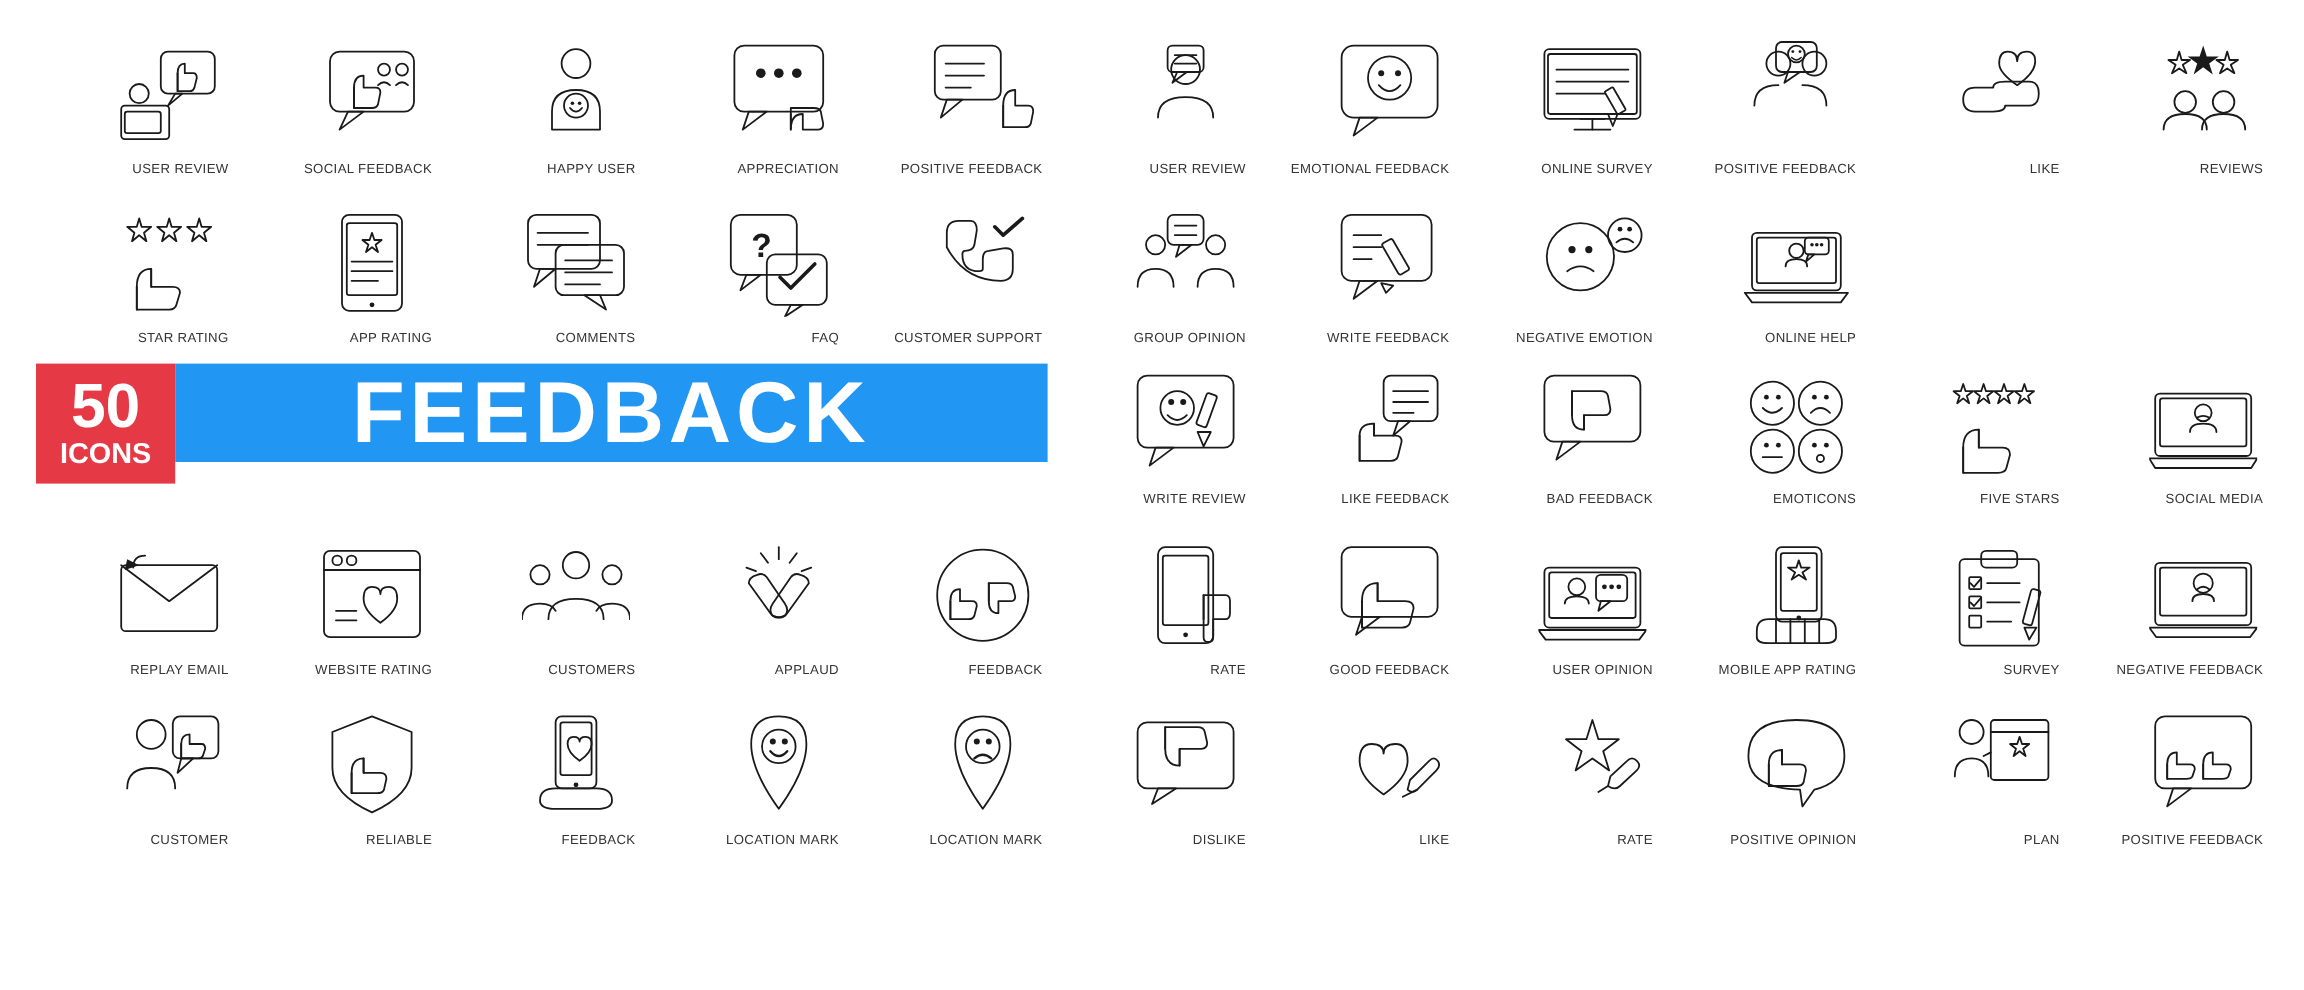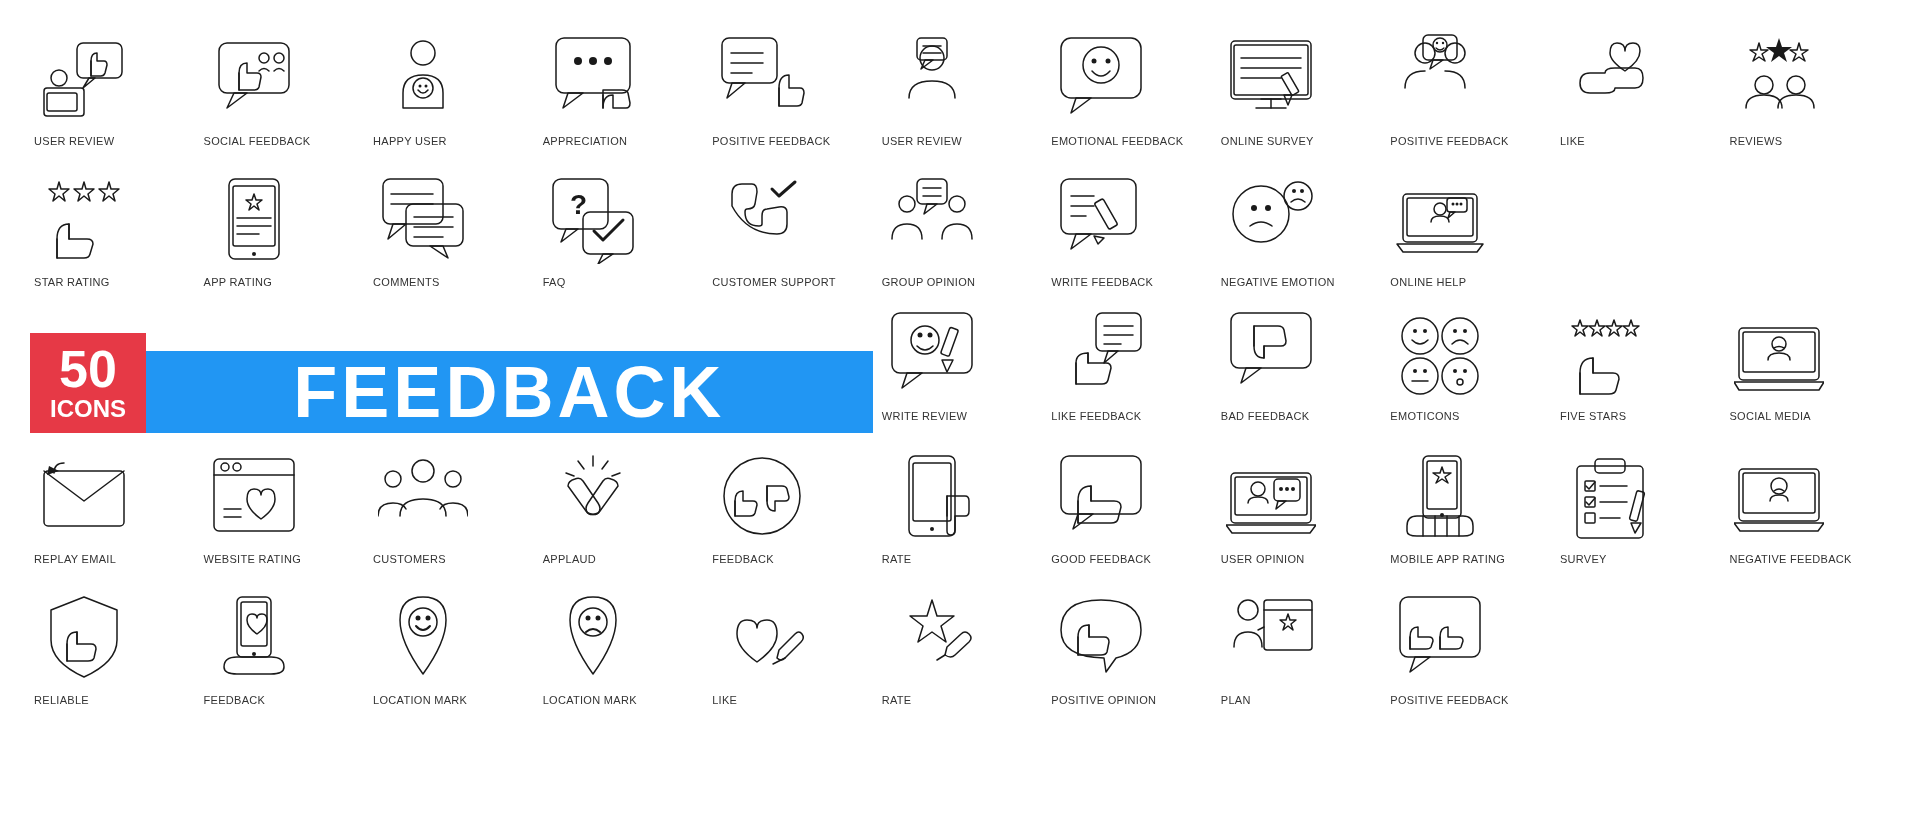--- a/index.html
+++ b/index.html
@@ -19,21 +19,21 @@
 
     .icon-grid {
       display: grid;
       grid-template-columns: repeat(11, 1fr);
       gap: 10px 5px;
     }
 
     .icon-cell {
       display: flex;
       flex-direction: column;
-      align-items: flex-start;
+      align-items: flex-end;
       justify-content: flex-start;
       padding: 8px 4px;
     }
 
     .icon-svg-wrap {
       width: 100px;
       height: 100px;
       display: flex;
       align-items: center;
       justify-content: center;
@@ -455,21 +455,21 @@
           <circle cx="66" cy="30" r="1.5" fill="#1a1a1a" stroke="none"></circle>
         </svg>
       </div>
       <span class="icon-label">ONLINE HELP</span>
     </div>
 
   </div>
 
   <div style="display:grid; grid-template-columns: repeat(11, 1fr); gap: 10px 5px; margin-top:5px;">
 
-    <div style="grid-column: 1 / 6; display:flex; align-items:flex-end; height:130px;">
+    <div style="grid-column: 1 / 6; display:flex; align-items:flex-start; height:130px;">
       <div class="banner-red">
         <span class="banner-red-num">50</span>
         <span class="banner-red-text">ICONS</span>
       </div>
       <div class="banner-blue">
         <span class="banner-blue-text">FEEDBACK</span>
       </div>
     </div>
 
     <div class="icon-cell" style="padding-top:0;">
@@ -780,20 +780,36 @@
           <path d="M40 40 Q45 36 50 40" fill="none"></path>
         </svg>
       </div>
       <span class="icon-label">NEGATIVE FEEDBACK</span>
     </div>
 
   </div>
 
   <div class="icon-grid" style="margin-top:5px;">
 
+    <div class="icon-cell">
+      <div class="icon-svg-wrap">
+        <svg viewBox="0 0 90 90">
+
+          <circle cx="30" cy="20" r="12"></circle>
+          <path d="M10 65 Q10 48 30 48 Q50 48 50 65"></path>
+
+          <rect x="48" y="5" width="38" height="35" rx="6"></rect>
+          <polygon points="55,40 52,52 65,40"></polygon>
+
+          <path d="M55 28 Q55 20 62 20 L62 28 L72 28 Q75 28 75 32 L73 38 Q72 40 69 40 L55 40 Z"></path>
+          <line x1="55" y1="28" x2="55" y2="40"></line>
+        </svg>
+      </div>
+      <span class="icon-label">CUSTOMER</span>
+    </div>
 
     <div class="icon-cell">
       <div class="icon-svg-wrap">
         <svg viewBox="0 0 90 90">
 
           <path d="M45 5 L78 18 L78 48 Q78 70 45 85 Q12 70 12 48 L12 18 Z"></path>
 
           <path d="M28 52 Q28 40 38 40 L38 52 L52 52 Q57 52 57 57 L55 66 Q54 69 49 69 L28 69 Z"></path>
           <line x1="28" y1="52" x2="28" y2="69"></line>
           <line x1="38" y1="40" x2="38" y2="52"></line>
@@ -841,20 +857,34 @@
 
           <circle cx="45" cy="30" r="14"></circle>
           <path d="M38 40 Q45 34 52 40" fill="none" stroke-width="2"></path>
           <circle cx="40" cy="26" r="2.5" fill="#1a1a1a" stroke="none"></circle>
           <circle cx="50" cy="26" r="2.5" fill="#1a1a1a" stroke="none"></circle>
         </svg>
       </div>
       <span class="icon-label">LOCATION MARK</span>
     </div>
 
+    <div class="icon-cell">
+      <div class="icon-svg-wrap">
+        <svg viewBox="0 0 90 90">
+
+          <rect x="5" y="10" width="80" height="55" rx="8"></rect>
+          <polygon points="22,65 17,78 37,65"></polygon>
+
+          <path d="M28 32 Q28 46 40 46 L40 32 L58 32 Q63 32 63 27 L61 18 Q60 14 55 14 L28 14 Z"></path>
+          <line x1="28" y1="32" x2="28" y2="14"></line>
+          <line x1="40" y1="46" x2="40" y2="32"></line>
+        </svg>
+      </div>
+      <span class="icon-label">DISLIKE</span>
+    </div>
 
     <div class="icon-cell">
       <div class="icon-svg-wrap">
         <svg viewBox="0 0 90 90">
 
           <path d="M20 42 Q20 28 30 28 Q40 28 40 36 Q40 28 50 28 Q60 28 60 42 Q60 56 40 70 Q20 56 20 42 Z"></path>
 
           <path d="M62 58 L78 42 Q82 38 85 42 Q88 46 84 50 L68 66 Q64 70 60 66 Z"></path>
           <line x1="68" y1="66" x2="56" y2="72"></line>
         </svg>

